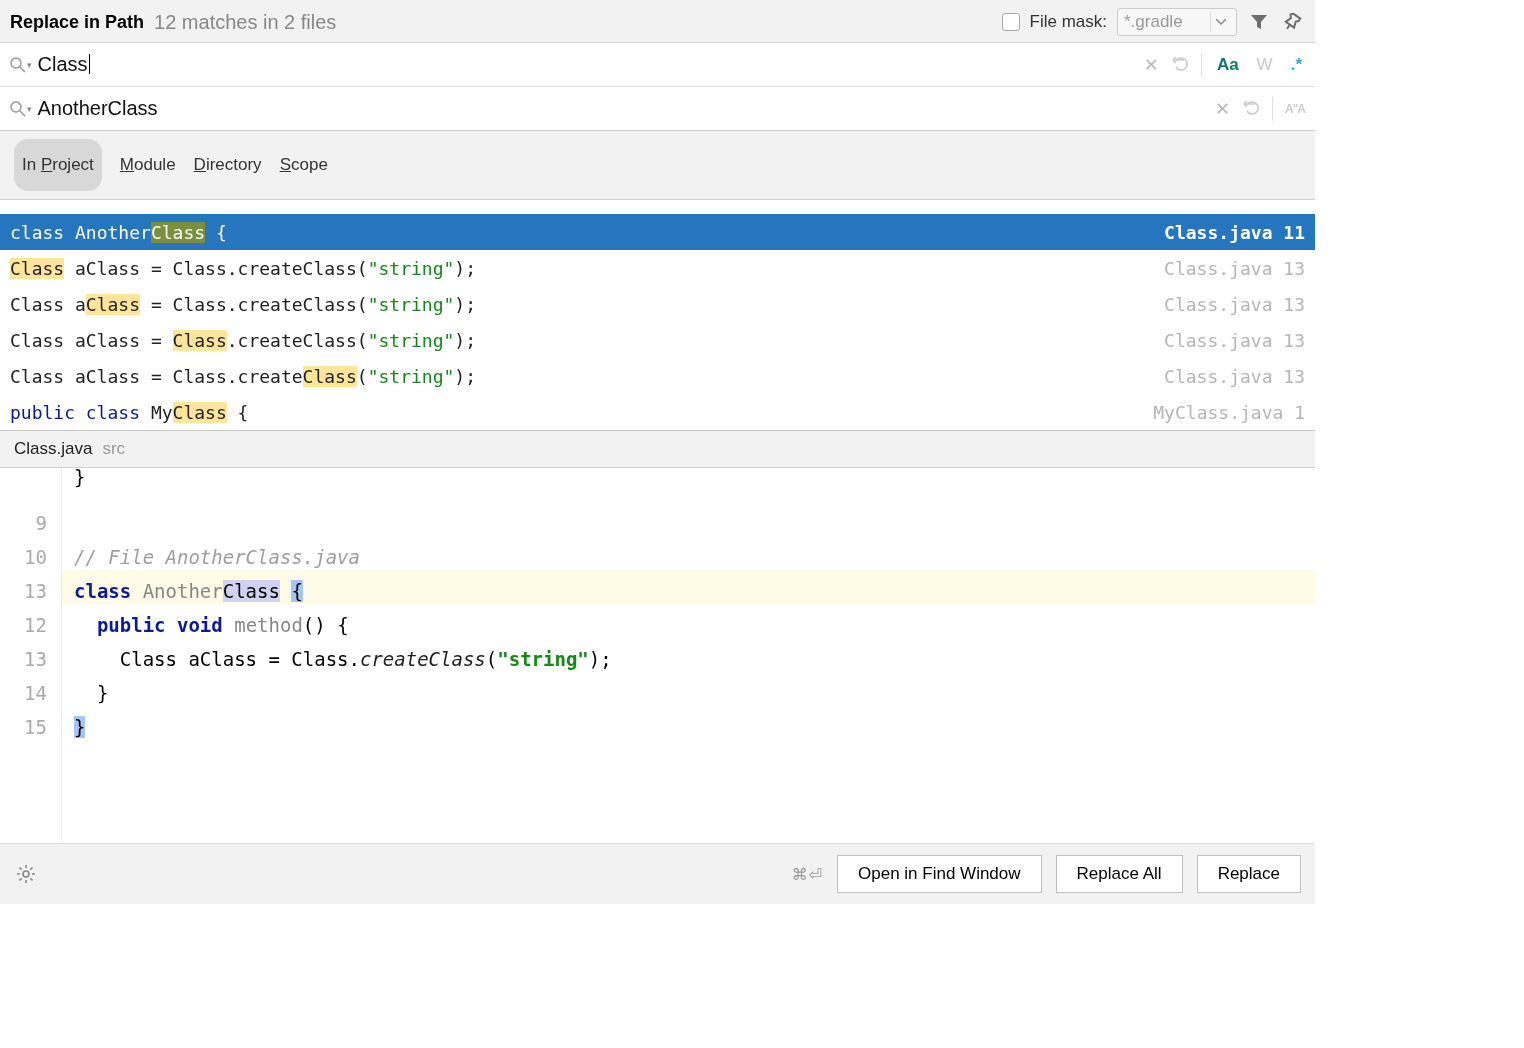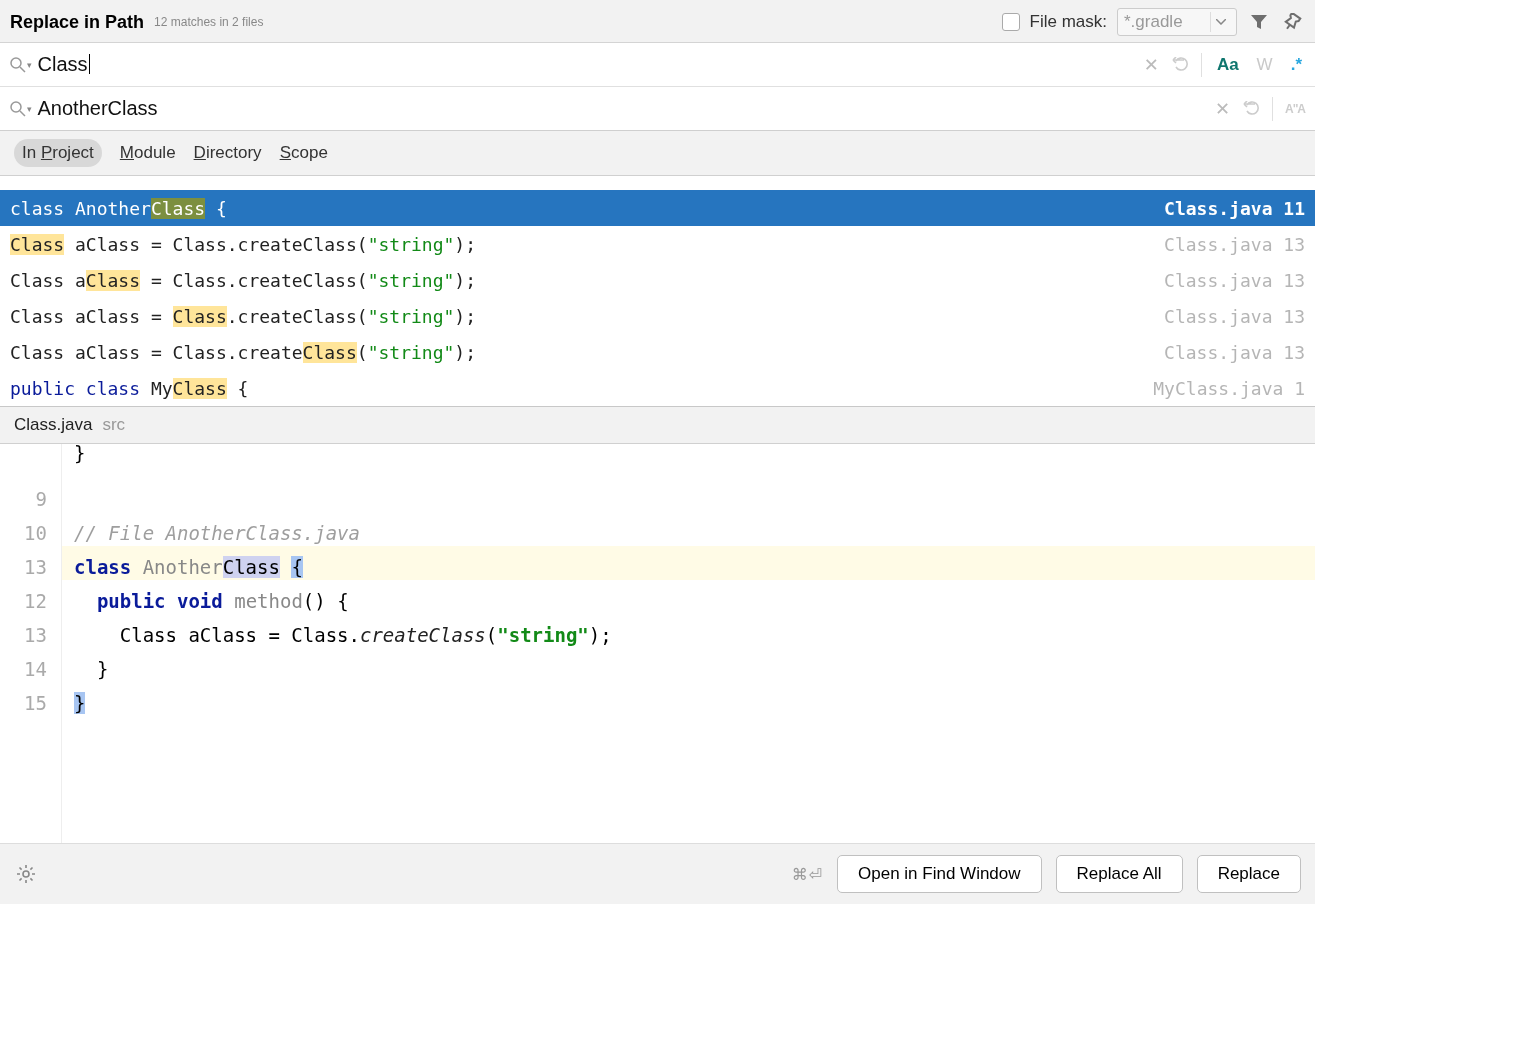--- a/index.html
+++ b/index.html
@@ -16,21 +16,21 @@
   }
   .header {
     display: flex;
     align-items: center;
     padding: 8px 10px 6px 10px;
     background: #f2f2f2;
     border-bottom: 1px solid #d4d4d4;
     gap: 10px;
   }
   .header-title { font-weight: 700; font-size: 18px; }
-  .header-sub { color: #888; font-size: 12px; }
+  .header-sub { color: #888; font-size: 20px; }
   .header-spacer { flex: 1; }
   .checkbox {
     width: 18px; height: 18px;
     border: 1px solid #aaa;
     border-radius: 3px;
     background: #fff;
   }
   .filemask-label { font-size: 17px; color: #333; }
   .filemask-select {
     display: flex; align-items: center;
@@ -83,21 +83,21 @@
 
   .scope-tabs {
     display: flex; align-items: center;
     gap: 18px;
     padding: 8px 14px;
     background: #f2f2f2;
     border-bottom: 1px solid #d0d0d0;
     font-size: 17px;
   }
   .scope-tab { color: #333; cursor: pointer; }
-  .scope-tab.active { background: #d8d8d8; padding: 4px 8px; border-radius: 14px; }
+  .scope-tab.active { background: #d8d8d8; padding: 16px 8px; border-radius: 14px; }
   .mn { text-decoration: underline; }
 
   .results {
     flex: 0 0 auto;
     background: #fff;
     border-bottom: 1px solid #c8c8c8;
   }
   .peek-row {
     display: flex; justify-content: space-between;
     padding: 0 10px;
@@ -170,21 +170,21 @@
     background: #f2f2f2;
     gap: 14px;
     height: 60px;
   }
   .gear { color: #888; }
   .footer-spacer { flex: 1; }
   .shortcut { color: #999; font-size: 16px; letter-spacing: 1px; }
   .btn {
     border: 1px solid #c0c0c0;
     background: #fff;
-    border-radius: 5px;
+    border-radius: 0;
     padding: 8px 20px;
     font-size: 17px;
     cursor: pointer;
   }
   svg { display: block; }
   .half-brace { display: inline-block; transform: translateY(-12px); }
 </style>
 </head>
 <body>
 

